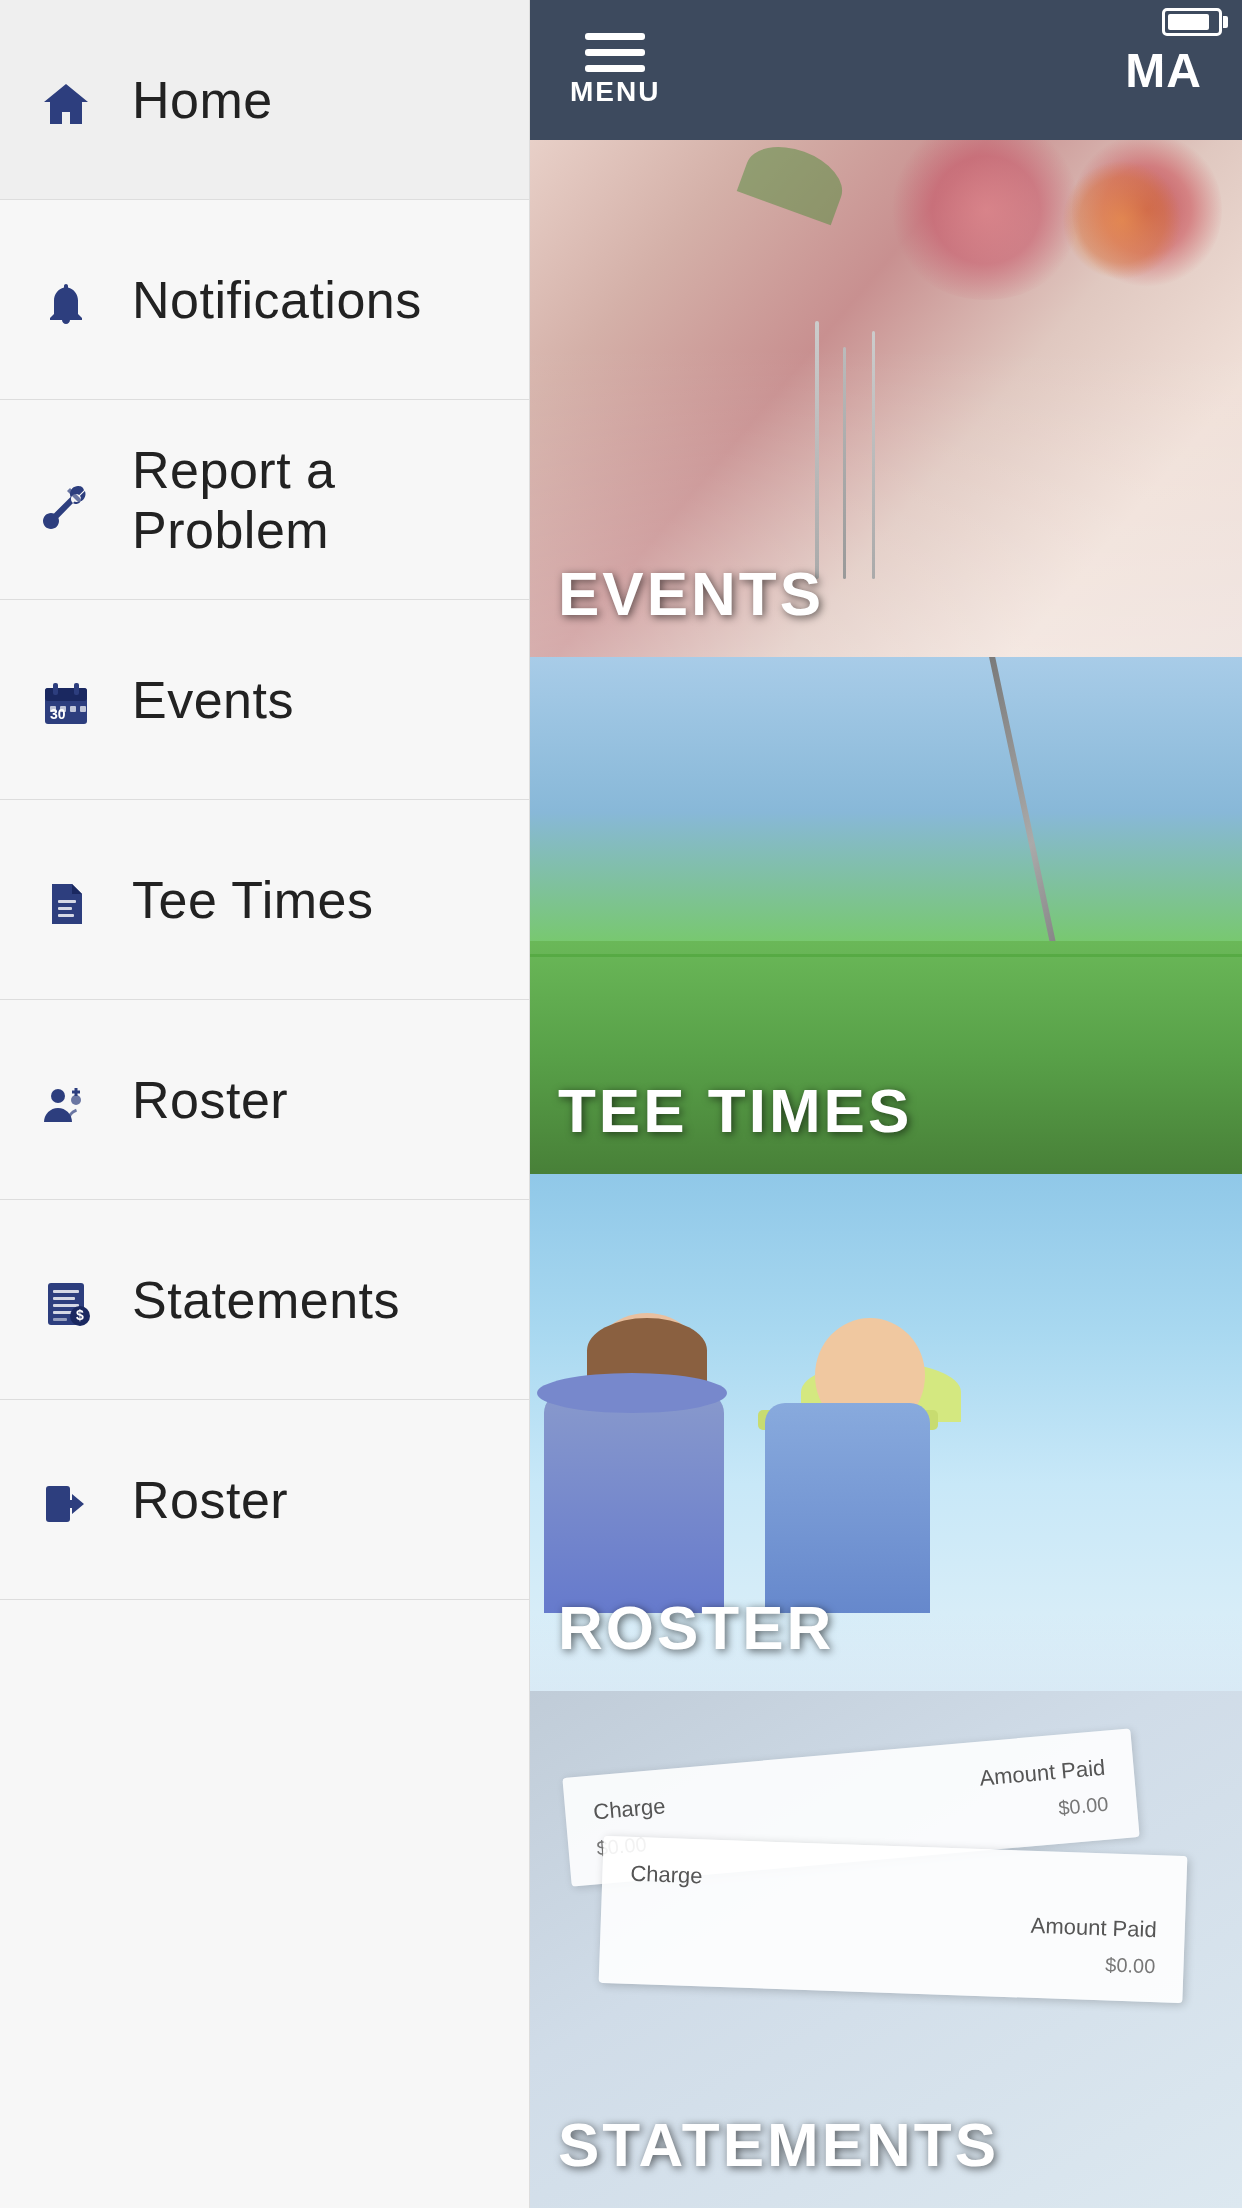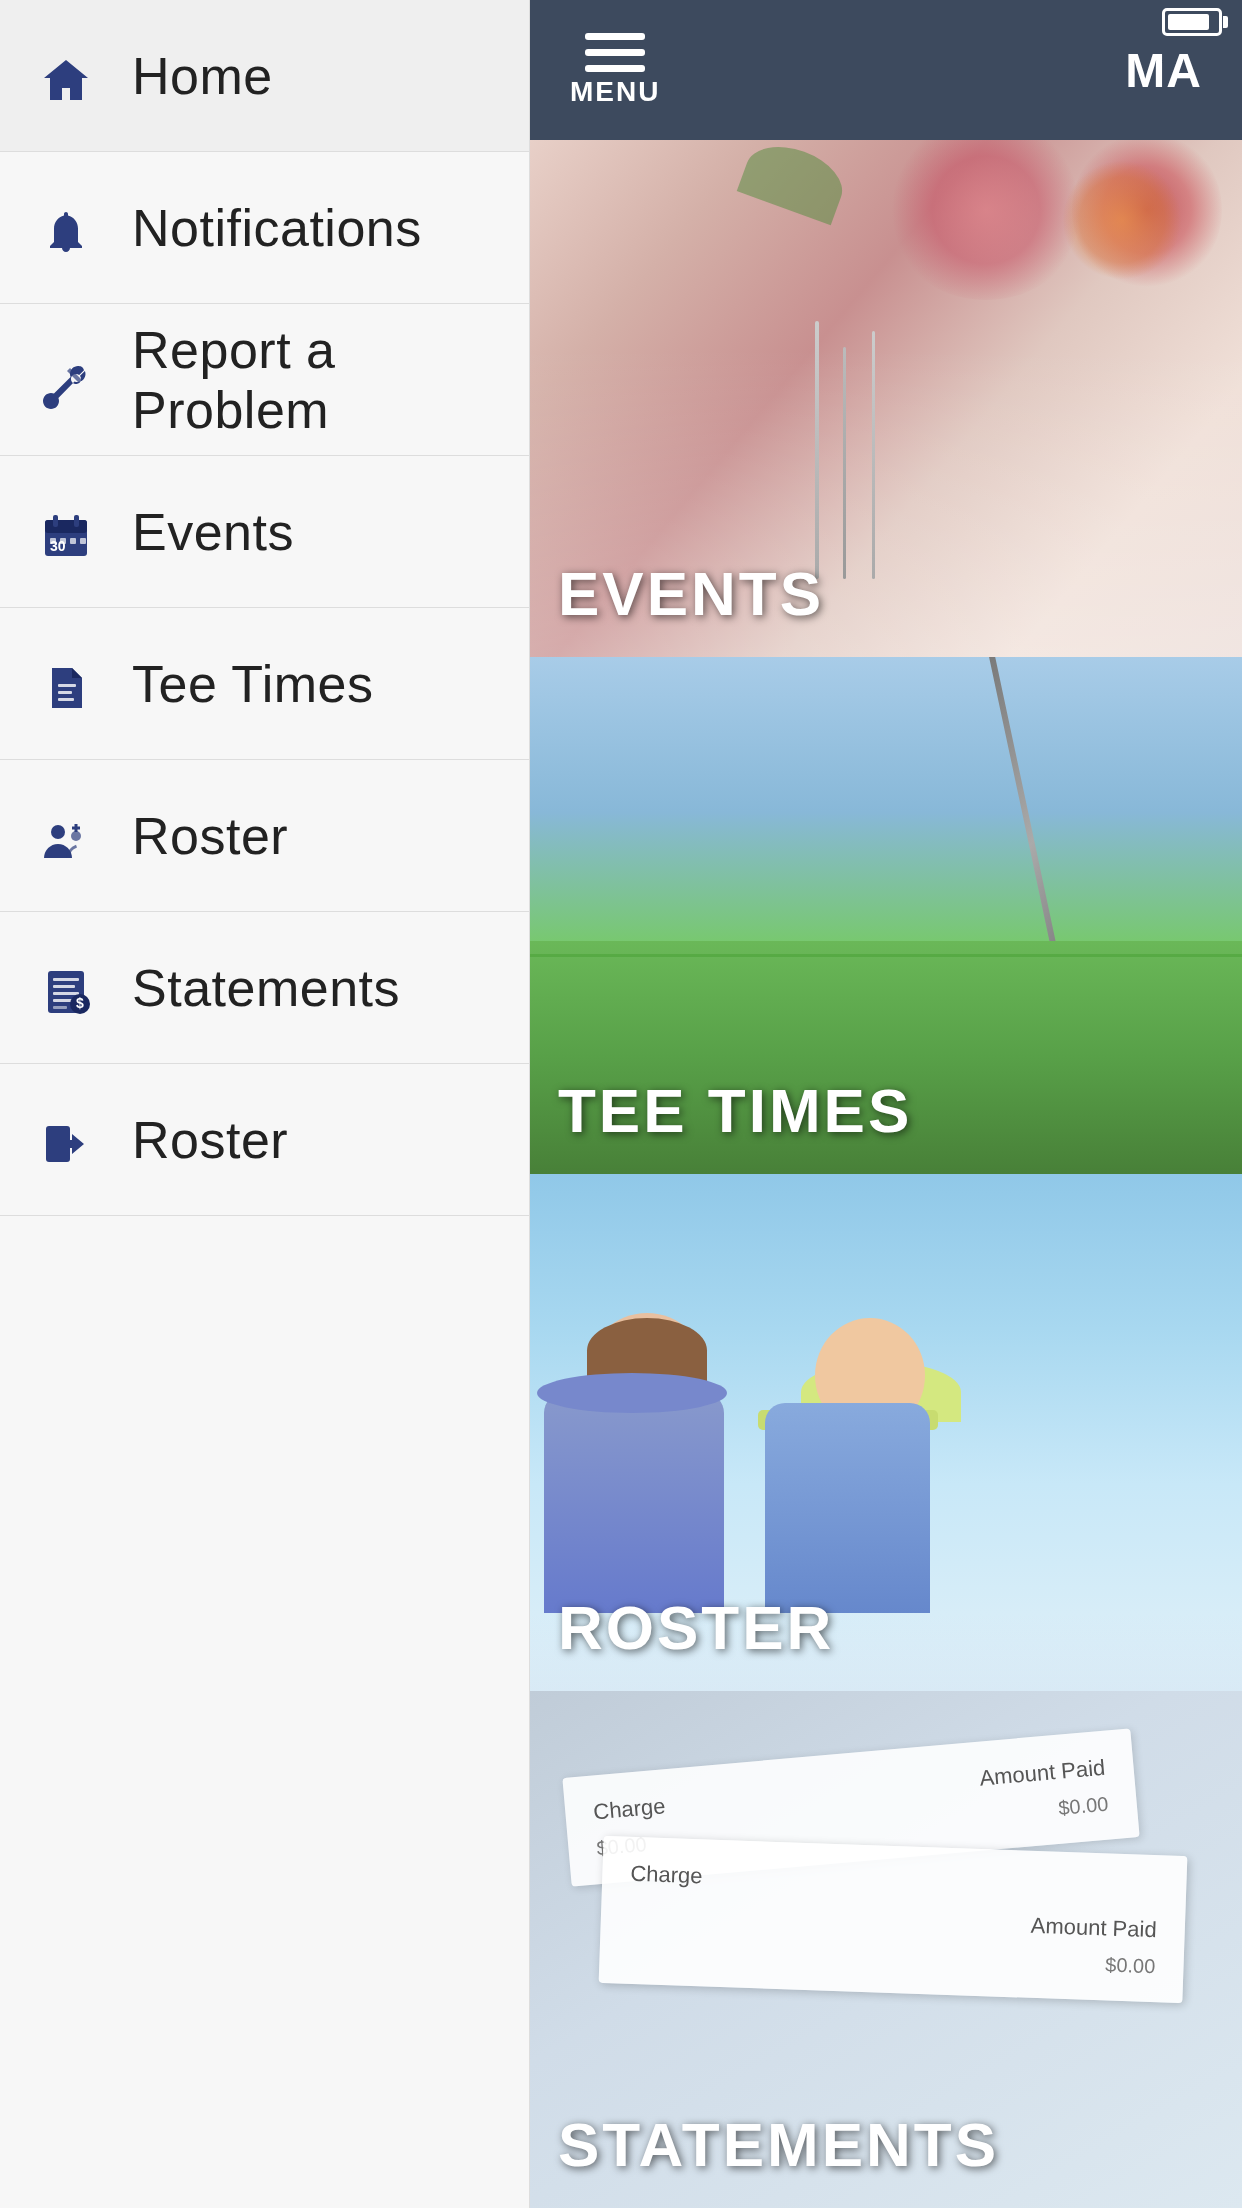--- a/index.html
+++ b/index.html
@@ -23,21 +23,21 @@
       display: flex;
       flex-direction: column;
       border-right: 1px solid #ddd;
       flex-shrink: 0;
     }
 
     .sidebar-item {
       display: flex;
       align-items: center;
       padding: 0 36px;
-      height: 152px;
+      height: 200px;
       border-bottom: 1px solid #ddd;
       cursor: pointer;
       background: #f7f7f7;
       flex-shrink: 0;
     }
 
     .sidebar-item.active {
       background: #efefef;
     }
 

